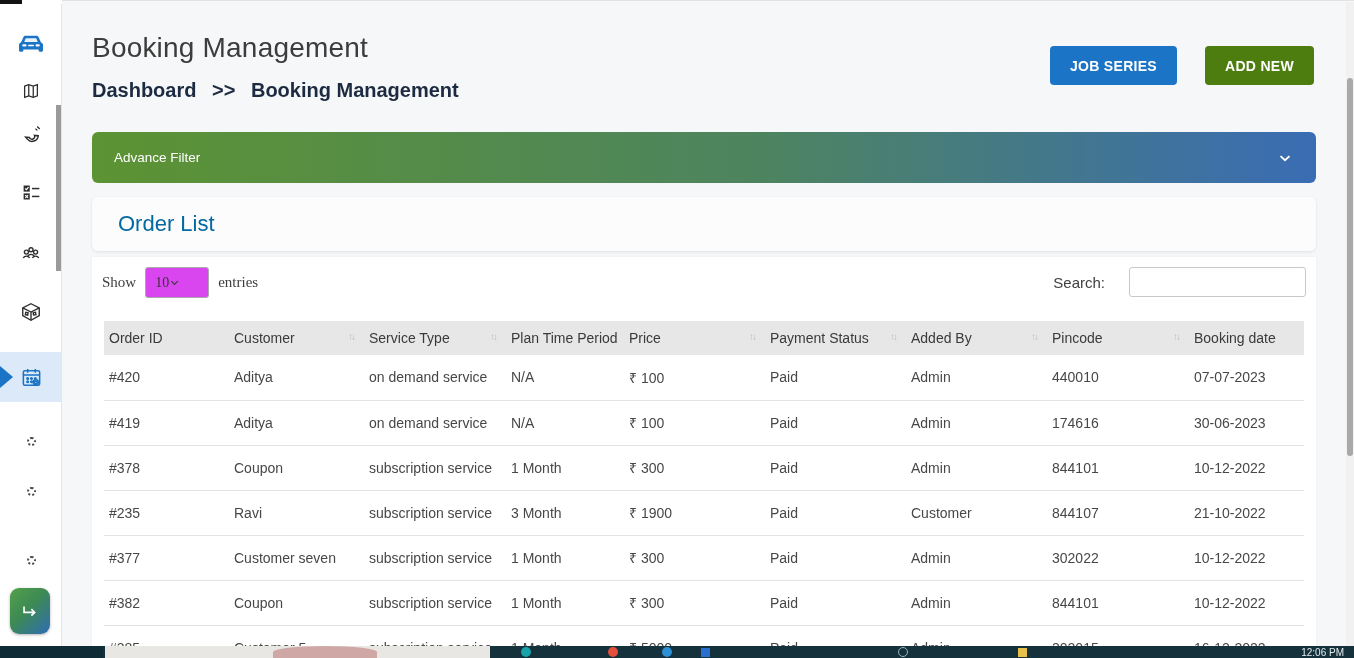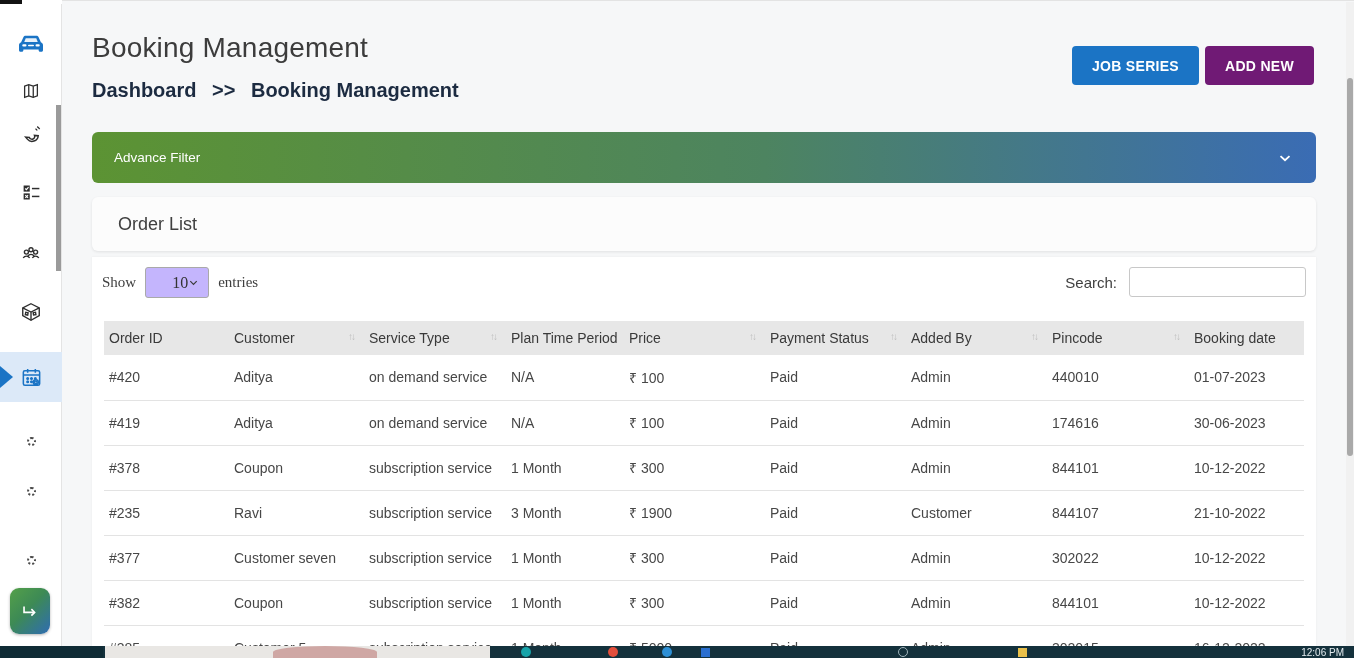--- a/index.html
+++ b/index.html
@@ -29,48 +29,48 @@
 
   
   .main { position:absolute; left:62px; top:0; width:1292px; height:646px;
     background:#f6f7f8; border-top:1px solid #e3e3e3; }
   .page-title { position:absolute; left:30px; top:31px; font-size:28px;
     font-weight:400; color:#3c3c3c; letter-spacing:.2px; }
   .breadcrumb { position:absolute; left:30px; top:78px; font-size:20px;
     font-weight:700; color:#1c2b41; }
   .breadcrumb .sep { margin:0 10px; font-weight:600; color:#1c2b41; }
   .breadcrumb .crumb-link { cursor:pointer; }
-  .top-actions { position:absolute; top:45px; right:40px; display:flex; gap:6px; }
+  .top-actions { position:absolute; top:45px; right:40px; display:flex; gap:28px; }
   .btn { border:none; border-radius:4px; color:#fff; font-weight:700; font-size:14px;
     height:39px; padding:0 20px; cursor:pointer; letter-spacing:.3px;
     font-family:"Liberation Sans",sans-serif; }
   .btn-blue { background:#1b74c5; }
-  .btn-green { background:#701a75; }
+  .btn-green { background:#4d7c0f; }
 
   .filter-bar { position:absolute; left:30px; top:131px; width:1224px; height:51px;
     border-radius:6px; background:linear-gradient(90deg,#5c9333 0%,#4d8460 55%,#3a6cb4 100%);
     display:flex; align-items:center; justify-content:space-between;
     padding:0 22px; cursor:pointer; }
   .filter-bar .label { color:#fff; font-size:13.5px; font-weight:400; }
 
   .order-card { position:absolute; left:30px; top:196px; width:1224px; height:54px;
     background:#fcfcfc; border-radius:6px; box-shadow:0 1px 3px rgba(0,0,0,.09);
     display:flex; align-items:center; padding-left:26px; }
-  .order-card .card-title { font-size:18px; color:#404040; }
+  .order-card .card-title { font-size:22px; color:#0369a1; }
 
   .table-panel { position:absolute; left:30px; top:256px; width:1224px; height:390px;
     background:#ffffff; overflow:hidden; box-shadow:0 0 2px rgba(0,0,0,.06); }
   .controls { position:absolute; left:0; top:10px; width:100%; height:36px; }
   .show-group { position:absolute; left:10px; top:0; display:flex; align-items:center;
     gap:9px; font-size:15px; color:#3f3f3f;font-family:Liberation Serif, serif; }
   .len-select { width:64px; height:31px; border:1px solid #a9a9a9; border-radius:3px;
-    background:#c4b5fd; display:flex; align-items:center; justify-content:flex-end;
-    padding:0 9px; font-size:16px; color:#333; cursor:pointer; }
+    background:#d946ef; display:flex; align-items:center; justify-content:flex-start;
+    padding:0 9px; font-size:14px; color:#333; cursor:pointer; }
   .search-group { position:absolute; right:10px; top:0; display:flex; align-items:center;
-    gap:12px; font-size:15px; color:#3f3f3f; }
+    gap:24px; font-size:15px; color:#3f3f3f; }
   .search-input { width:177px; height:30px; border:1px solid #c8c8c8; border-radius:3px;
     padding:0 8px; font-size:13px; font-family:"Liberation Sans",sans-serif; outline:none; }
 
   table.orders { position:absolute; left:12px; top:64px; width:1200px;
     border-collapse:collapse; table-layout:fixed; }
   table.orders thead th { background:#e7e7e7; height:34px; text-align:left;
     font-size:14px; font-weight:400; color:#3a3a3a; padding:0 5px;
     position:relative; cursor:pointer; }
   table.orders thead th .sort { position:absolute; right:10px; top:10px;
     font-size:10px; color:#bdbdbd; letter-spacing:-2px; }
@@ -248,21 +248,21 @@
       <tbody>
           <tr>
             <td>#420</td>
             <td>Aditya</td>
             <td>on demand service</td>
             <td>N/A</td>
             <td>₹ 100</td>
             <td>Paid</td>
             <td>Admin</td>
             <td>440010</td>
-            <td>01-07-2023</td>
+            <td>07-07-2023</td>
           </tr>
           <tr>
             <td>#419</td>
             <td>Aditya</td>
             <td>on demand service</td>
             <td>N/A</td>
             <td>₹ 100</td>
             <td>Paid</td>
             <td>Admin</td>
             <td>174616</td>

